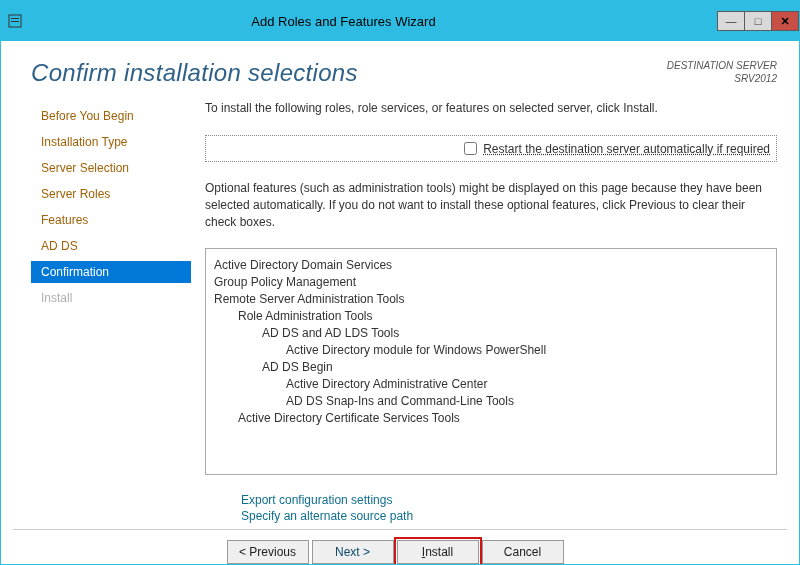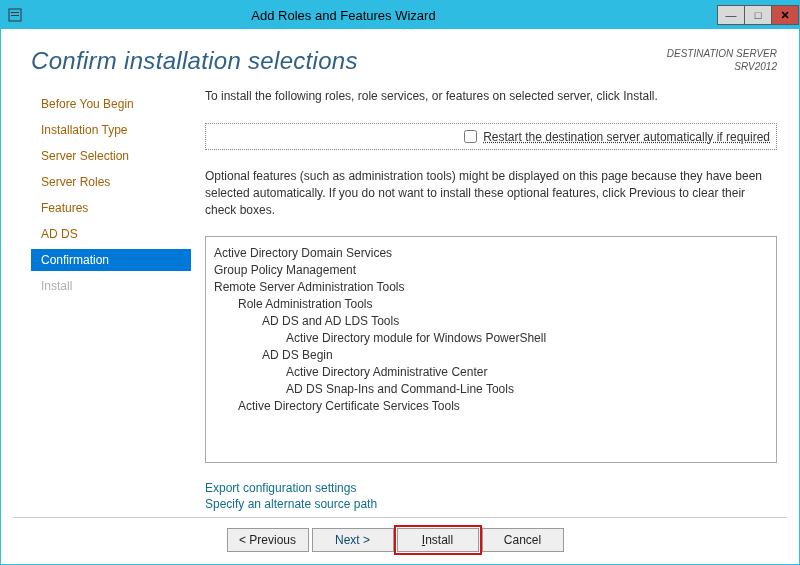--- a/index.html
+++ b/index.html
@@ -8,21 +8,21 @@
     font-family: "Segoe UI", Tahoma, sans-serif;
     font-size: 12px;
     color: #323232;
     background: #fff;
     width: 800px;
     height: 565px;
     overflow: hidden;
     border: 1px solid #2fbce2;
   }
   .titlebar {
-    height: 28px;
+    height: 40px;
     background: #2fbce2;
     display: flex;
     align-items: center;
     padding: 0 0 0 6px;
     position: relative;
   }
   .titlebar .sysicon {
     width: 16px; height: 16px;
     display: inline-block;
     margin-right: 6px;
@@ -127,21 +127,21 @@
     min-height: 0;
     overflow-y: scroll;
     padding: 6px 4px;
     font-size: 12px;
     color: #333;
   }
   .lvl0 { padding-left: 4px; margin: 3px 0;}
   .lvl1 { padding-left: 28px; margin: 3px 0;}
   .lvl2 { padding-left: 52px; margin: 3px 0;}
   .lvl3 { padding-left: 76px; margin: 3px 0;}
-  .links { padding: 8px 0 4px 0; }
+  .links { padding: 8px 0 4px 0; margin-left: 36px; }
   .links a {
     display:block;
     color: #0f6f8f;
     font-size: 12px;
     text-decoration: none;
     margin-bottom: 2px;
   }
   .footer {
     border-top: 1px solid #ccc;
     padding: 10px 10px 4px 0;

